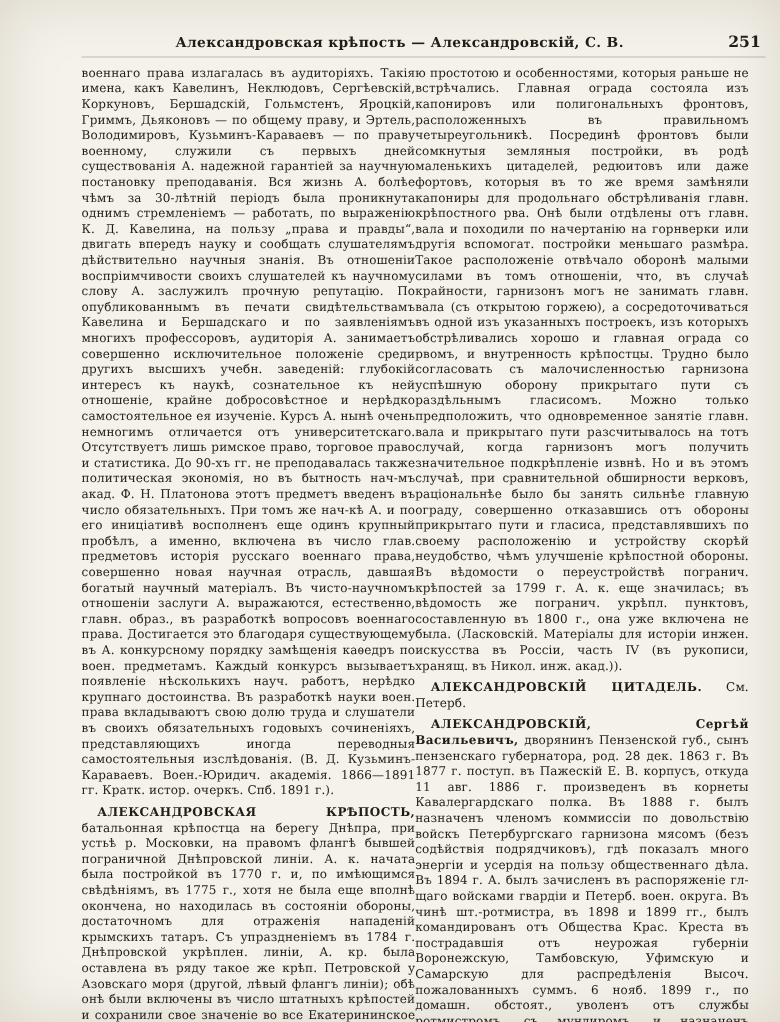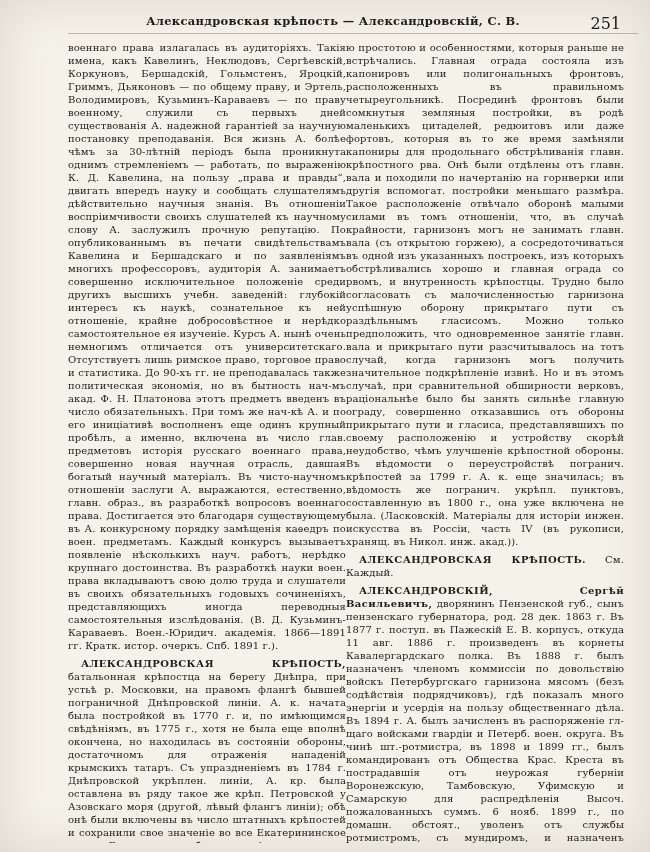--- a/index.html
+++ b/index.html
@@ -7,42 +7,42 @@
   body {
     width: 650px; height: 852px;
     background: #efece4;
     font-family: "DejaVu Serif", "Liberation Serif", serif;
   }
   .page {
     position: relative;
     width: 650px; height: 852px;
     background: #f5f2ea;
     color: #1f1d18;
-    padding: 14px 12px 6px 68px;
+    padding: 28px 12px 6px 68px;
     overflow: hidden;
     box-shadow: inset 0 0 50px rgba(115,105,85,.20);
   }
   .running-head {
     position: relative;
     height: 20px;
     margin-bottom: 7px;
     border-bottom: 1px solid rgba(90,84,70,.35);
   }
   .running-head .title {
     position: absolute; left: 0; right: 40px;
     text-align: center;
     font-weight: bold;
     font-size: 11.5px;
     letter-spacing: .3px;
     white-space: nowrap;
   }
   .running-head .pagenum {
-    position: absolute; right: 17px; top: 0;
-    font-weight: normal;
-    font-size: 16px;
+    position: absolute; right: 4px; top: 0;
+    font-weight: bold;
+    font-size: 13px;
   }
   .columns {
     display: flex;
     height: 802px;
     overflow: hidden;
   }
   .col {
     width: 278px;
     text-align: justify;
     font-size: 10px;
@@ -64,17 +64,17 @@
     <div class="title">Александровская крѣпость — Александровскій, С. В.</div>
     <div class="pagenum">251</div>
   </div>
   <div class="columns">
     <div class="col">
         <p class="para"><span class="run-normal">военнаго права излагалась въ аудиторіяхъ. Такія имена, какъ Кавелинъ, Неклюдовъ, Сергѣевскій, Коркуновъ, Бершадскій, Гольмстенъ, Яроцкій, Гриммъ, Дьяконовъ — по общему праву, и Эртель, Володимировъ, Кузьминъ-Караваевъ — по праву военному, служили съ первыхъ дней существованія А. надежной гарантіей за научную постановку преподаванія. Вся жизнь А. болѣе чѣмъ за 30-лѣтній періодъ была проникнута однимъ стремленіемъ — работать, по выраженію К. Д. Кавелина, на пользу „права и правды“, двигать впередъ науку и сообщать слушателямъ дѣйствительно научныя знанія. Въ отношеніи воспріимчивости своихъ слушателей къ научному слову А. заслужилъ прочную репутацію. По опубликованнымъ въ печати свидѣтельствамъ Кавелина и Бершадскаго и по заявленіямъ многихъ профессоровъ, аудиторія А. занимаетъ совершенно исключительное положеніе среди другихъ высшихъ учебн. заведеній: глубокій интересъ къ наукѣ, сознательное къ ней отношеніе, крайне добросовѣстное и нерѣдко самостоятельное ея изученіе. Курсъ А. нынѣ очень немногимъ отличается отъ университетскаго. Отсутствуетъ лишь римское право, торговое право и статистика. До 90-хъ гг. не преподавалась также политическая экономія, но въ бытность нач-мъ акад. Ф. Н. Платонова этотъ предметъ введенъ въ число обязательныхъ. При томъ же нач-кѣ А. и по его иниціативѣ восполненъ еще одинъ крупный пробѣлъ, а именно, включена въ число глав. предметовъ исторія русскаго военнаго права, совершенно новая научная отрасль, давшая богатый научный матеріалъ. Въ чисто-научномъ отношеніи заслуги А. выражаются, естественно, главн. образ., въ разработкѣ вопросовъ военнаго права. Достигается это благодаря существующему въ А. конкурсному порядку замѣщенія каѳедръ по воен. предметамъ. Каждый конкурсъ вызываетъ появленіе нѣсколькихъ науч. работъ, нерѣдко крупнаго достоинства. Въ разработкѣ науки воен. права вкладываютъ свою долю труда и слушатели въ своихъ обязательныхъ годовыхъ сочиненіяхъ, представляющихъ иногда переводныя самостоятельныя изслѣдованія. </span><span class="run-italic">(В. Д. Кузьминъ-Караваевъ. Воен.-Юридич. академія. 1866—1891 гг. Кратк. истор. очеркъ. Спб. 1891 г.).</span></p>
         <p class="para indent space"><span class="run-bold">АЛЕКСАНДРОВСКАЯ КРѢПОСТЬ,</span><span class="run-normal"> батальонная крѣпостца на берегу Днѣпра, при устьѣ р. Московки, на правомъ флангѣ бывшей пограничной Днѣпровской линіи. А. к. начата была постройкой въ 1770 г. и, по имѣющимся свѣдѣніямъ, въ 1775 г., хотя не была еще вполнѣ окончена, но находилась въ состояніи обороны, достаточномъ для отраженія нападеній крымскихъ татаръ. Съ упраздненіемъ въ 1784 г. Днѣпровской укрѣплен. линіи, А. кр. была оставлена въ ряду такое же крѣп. </span><span class="run-italic">Петровской</span><span class="run-normal"> у Азовскаго моря (другой, лѣвый флангъ линіи); обѣ онѣ были включены въ число штатныхъ крѣпостей и сохранили свое значеніе во все Екатерининское время. Гарнизонъ ихъ былъ опредѣленъ силою въ одинъ батальонъ, сообразно чему онѣ и классифицировались. Другое требованіе было то, чтобы онѣ имѣли достаточно обширную внутренность для помѣщенія всѣхъ необходимыхъ зданій и построекъ. Расположеніе крѣп. верковъ, поэтому, отличалось свое-</span></p>
       </div>
     <div class="col">
         <p class="para"><span class="run-normal">ю простотою и особенностями, которыя раньше не встрѣчались. Главная ограда состояла изъ капонировъ или полигональныхъ фронтовъ, расположенныхъ въ правильномъ четыреугольникѣ. Посрединѣ фронтовъ были сомкнутыя земляныя постройки, въ родѣ маленькихъ цитаделей, редюитовъ или даже фортовъ, которыя въ то же время замѣняли капониры для продольнаго обстрѣливанія главн. крѣпостного рва. Онѣ были отдѣлены отъ главн. вала и походили по начертанію на горнверки или другія вспомогат. постройки меньшаго размѣра. Такое расположеніе отвѣчало оборонѣ малыми силами въ томъ отношеніи, что, въ случаѣ крайности, гарнизонъ могъ не занимать главн. вала (съ открытою горжею), а сосредоточиваться въ одной изъ указанныхъ построекъ, изъ которыхъ обстрѣливались хорошо и главная ограда со рвомъ, и внутренность крѣпостцы. Трудно было согласовать съ малочисленностью гарнизона успѣшную оборону прикрытаго пути съ раздѣльнымъ гласисомъ. Можно только предположить, что одновременное занятіе главн. вала и прикрытаго пути разсчитывалось на тотъ случай, когда гарнизонъ могъ получить значительное подкрѣпленіе извнѣ. Но и въ этомъ случаѣ, при сравнительной обширности верковъ, раціональнѣе было бы занять сильнѣе главную ограду, совершенно отказавшись отъ обороны прикрытаго пути и гласиса, представлявшихъ по своему расположенію и устройству скорѣй неудобство, чѣмъ улучшеніе крѣпостной обороны. Въ вѣдомости о переустройствѣ погранич. крѣпостей за 1799 г. А. к. еще значилась; въ вѣдомость же погранич. укрѣпл. пунктовъ, составленную въ 1800 г., она уже включена не была. </span><span class="run-italic">(Ласковскій. Матеріалы для исторіи инжен. искусства въ Россіи, часть IV (въ рукописи, хранящ. въ Никол. инж. акад.)).</span></p>
-        <p class="para indent space"><span class="run-bold">АЛЕКСАНДРОВСКАЯ КРѢПОСТЬ.</span><span class="run-normal"> См. </span><span class="run-italic">Каждый.</span></p>
+        <p class="para indent space"><span class="run-bold">АЛЕКСАНДРОВСКІЙ ЦИТАДЕЛЬ.</span><span class="run-normal"> См. </span><span class="run-italic">Петерб.</span></p>
         <p class="para indent space"><span class="run-bold">АЛЕКСАНДРОВСКІЙ, Сергѣй Васильевичъ,</span><span class="run-normal"> дворянинъ Пензенской губ., сынъ пензенскаго губернатора, род. 28 дек. 1863 г. Въ 1877 г. поступ. въ Пажескій Е. В. корпусъ, откуда 11 авг. 1886 г. произведенъ въ корнеты Кавалергардскаго полка. Въ 1888 г. былъ назначенъ членомъ коммиссіи по довольствію войскъ Петербургскаго гарнизона мясомъ (безъ содѣйствія подрядчиковъ), гдѣ показалъ много энергіи и усердія на пользу общественнаго дѣла. Въ 1894 г. А. былъ зачисленъ въ распоряженіе гл-щаго войсками гвардіи и Петерб. воен. округа. Въ чинѣ шт.-ротмистра, въ 1898 и 1899 гг., былъ командированъ отъ Общества Крас. Креста въ пострадавшія отъ неурожая губерніи Воронежскую, Тамбовскую, Уфимскую и Самарскую для распредѣленія Высоч. пожалованныхъ суммъ. 6 нояб. 1899 г., по домашн. обстоят., уволенъ отъ службы ротмистромъ, съ мундиромъ, и назначенъ чиновникомъ особыхъ порученій мин-ва фин. Въ 1900 г. былъ пожалованъ камергеромъ. 4 апр. того же года, за заботы по организаціи медицинской помощи Южно-Манчжурскому отряду въ Китаѣ, награжденъ орд. св. Владиміра 4 ст., къ каковому ордену впослѣдствіи были пожалованы мечи. Во время землетрясенія въ Андижанѣ въ 1902 г. и наводненія въ Петербургѣ</span></p>
       </div>
   </div>
 </div>
 
 </body></html>

